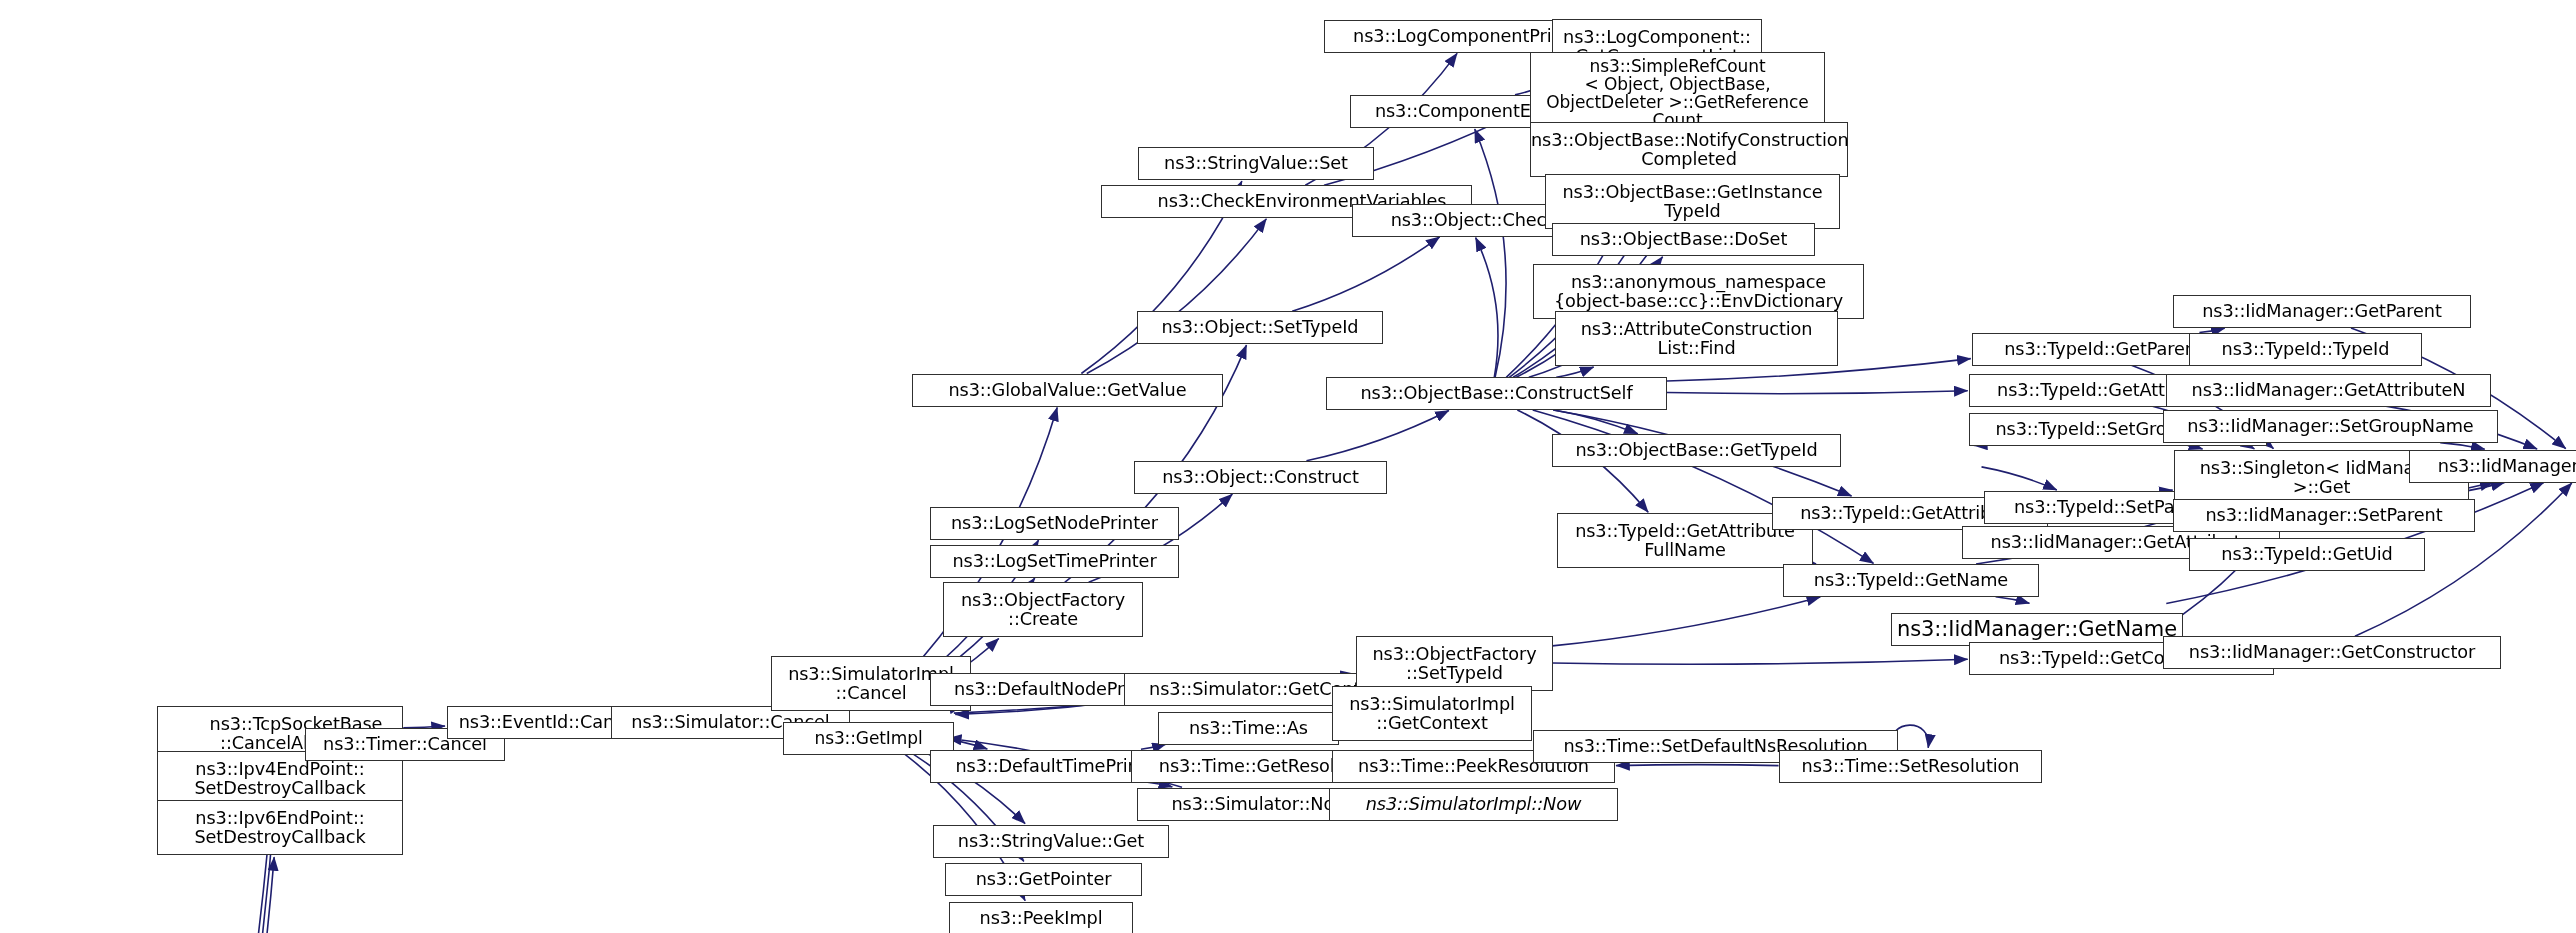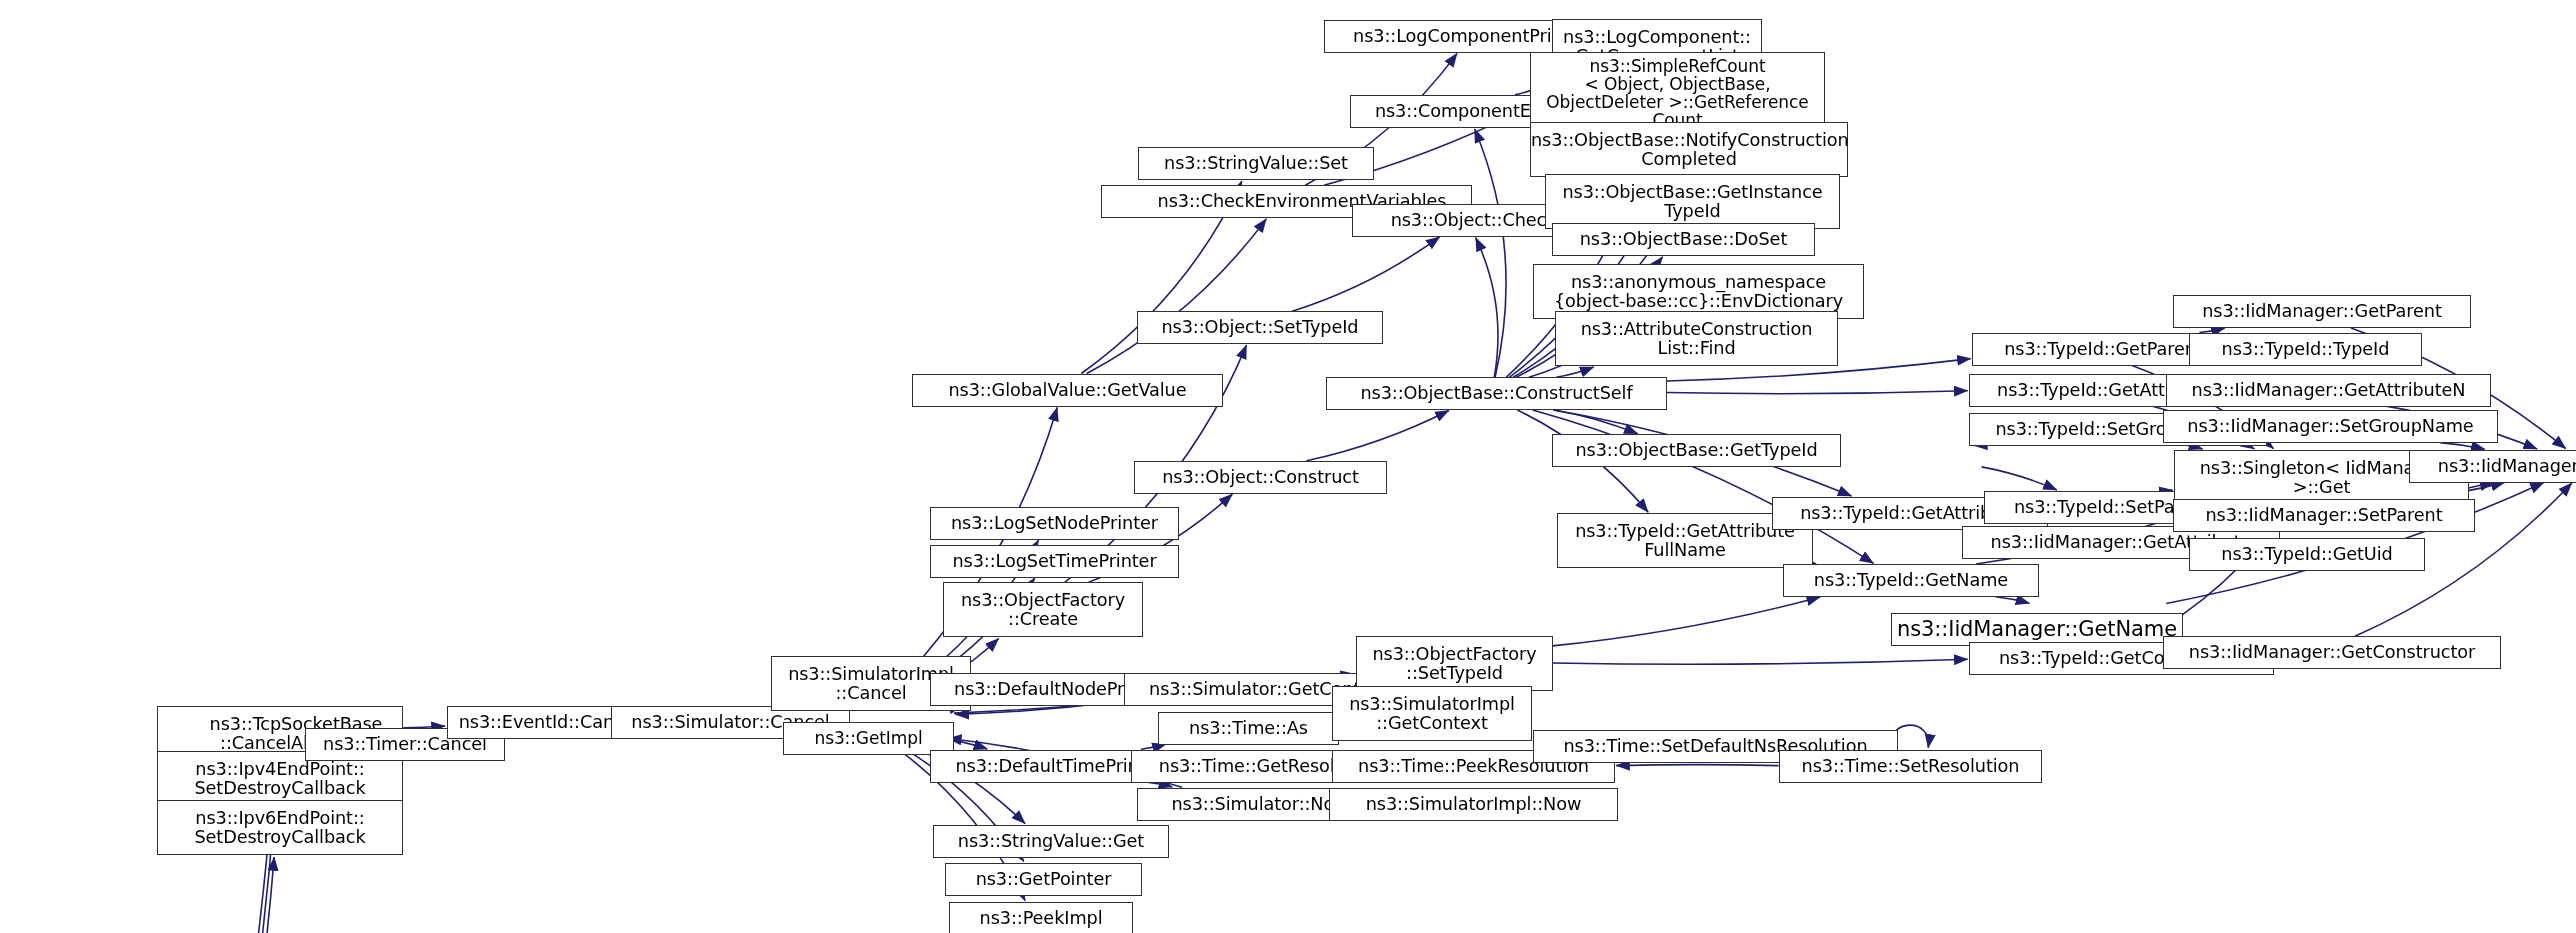--- a/index.html
+++ b/index.html
@@ -167,21 +167,21 @@
     <div class="node" style="left: 1137px; top: 788px; width: 246px; height: 33px; font-size: 17.7px;"><span class="lbl">ns3::Simulator::Now</span></div>
     <div class="node" style="left: 1324px; top: 20px; width: 305px; height: 33px; font-size: 17.7px;"><span class="lbl">ns3::LogComponentPrintList</span></div>
     <div class="node" style="left: 1350px; top: 95px; width: 246px; height: 33px; font-size: 17.7px;"><span class="lbl">ns3::ComponentExists</span></div>
     <div class="node" style="left: 1352px; top: 204px; width: 243px; height: 33px; font-size: 17.7px;"><span class="lbl">ns3::Object::Check</span></div>
     <div class="node" style="left: 1326px; top: 377px; width: 341px; height: 33px; font-size: 17.7px;"><span class="lbl">ns3::ObjectBase::ConstructSelf</span></div>
     <div class="node" style="left: 1356px; top: 636px; width: 197px; height: 55px; font-size: 17.7px;"><span class="lbl">ns3::ObjectFactory
 ::SetTypeId</span></div>
     <div class="node" style="left: 1332px; top: 686px; width: 200px; height: 55px; font-size: 17.7px;"><span class="lbl">ns3::SimulatorImpl
 ::GetContext</span></div>
     <div class="node" style="left: 1332px; top: 750px; width: 283px; height: 33px; font-size: 17.7px;"><span class="lbl">ns3::Time::PeekResolution</span></div>
-    <div class="node" style="left: 1329px; top: 788px; width: 289px; height: 33px; font-size: 17.7px;"><span class="lbl">ns3::SimulatorImpl::Now</span></div>
+    <div class="node" style="left: 1329px; top: 788px; width: 289px; height: 33px; font-size: 17.7px; font-style: italic;"><span class="lbl">ns3::SimulatorImpl::Now</span></div>
     <div class="node" style="left: 1552px; top: 3px; width: 210px; height: 55px; font-size: 17.7px; margin-top: 16px;"><span class="lbl">ns3::LogComponent::
 GetComponentList</span></div>
     <div class="node" style="left: 1530px; top: 52px; width: 295px; height: 82px; font-size: 17px;"><span class="lbl">ns3::SimpleRefCount
 &lt; Object, ObjectBase,
 ObjectDeleter &gt;::GetReference
 Count</span></div>
     <div class="node" style="left: 1530px; top: 122px; width: 318px; height: 55px; font-size: 17.7px;"><span class="lbl">ns3::ObjectBase::NotifyConstruction
 Completed</span></div>
     <div class="node" style="left: 1545px; top: 174px; width: 295px; height: 55px; font-size: 17.7px;"><span class="lbl">ns3::ObjectBase::GetInstance
 TypeId</span></div>

